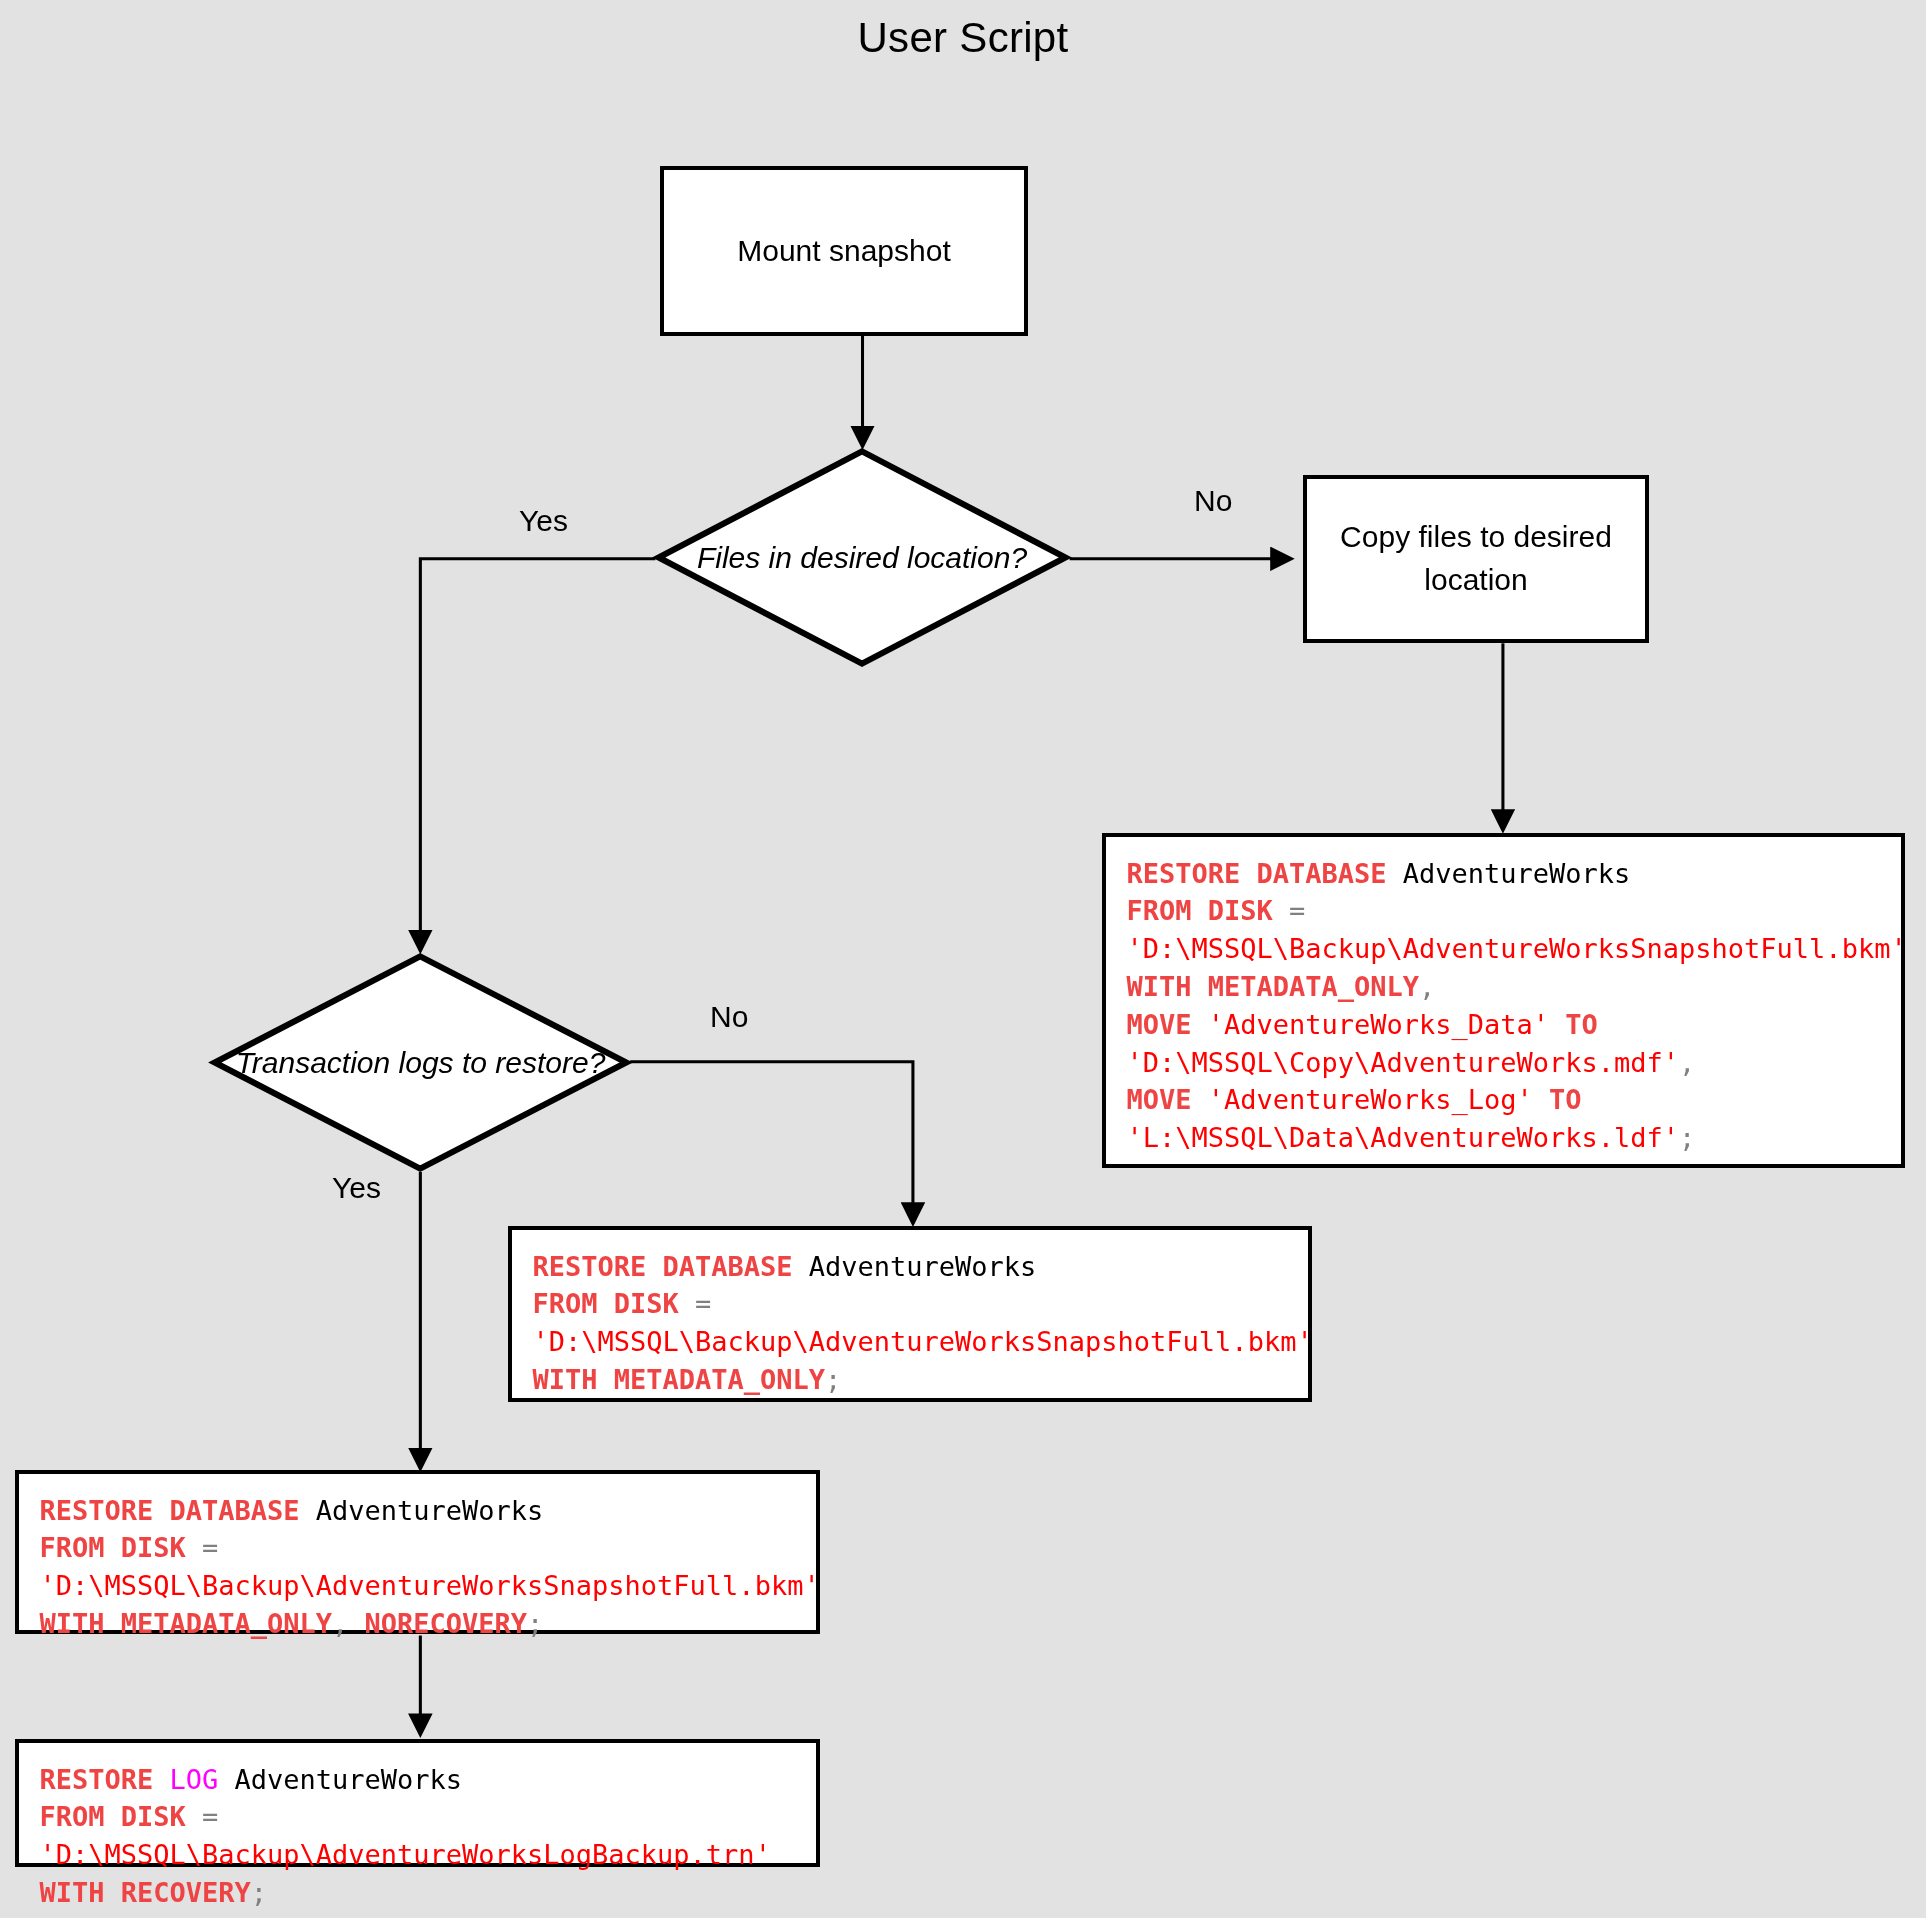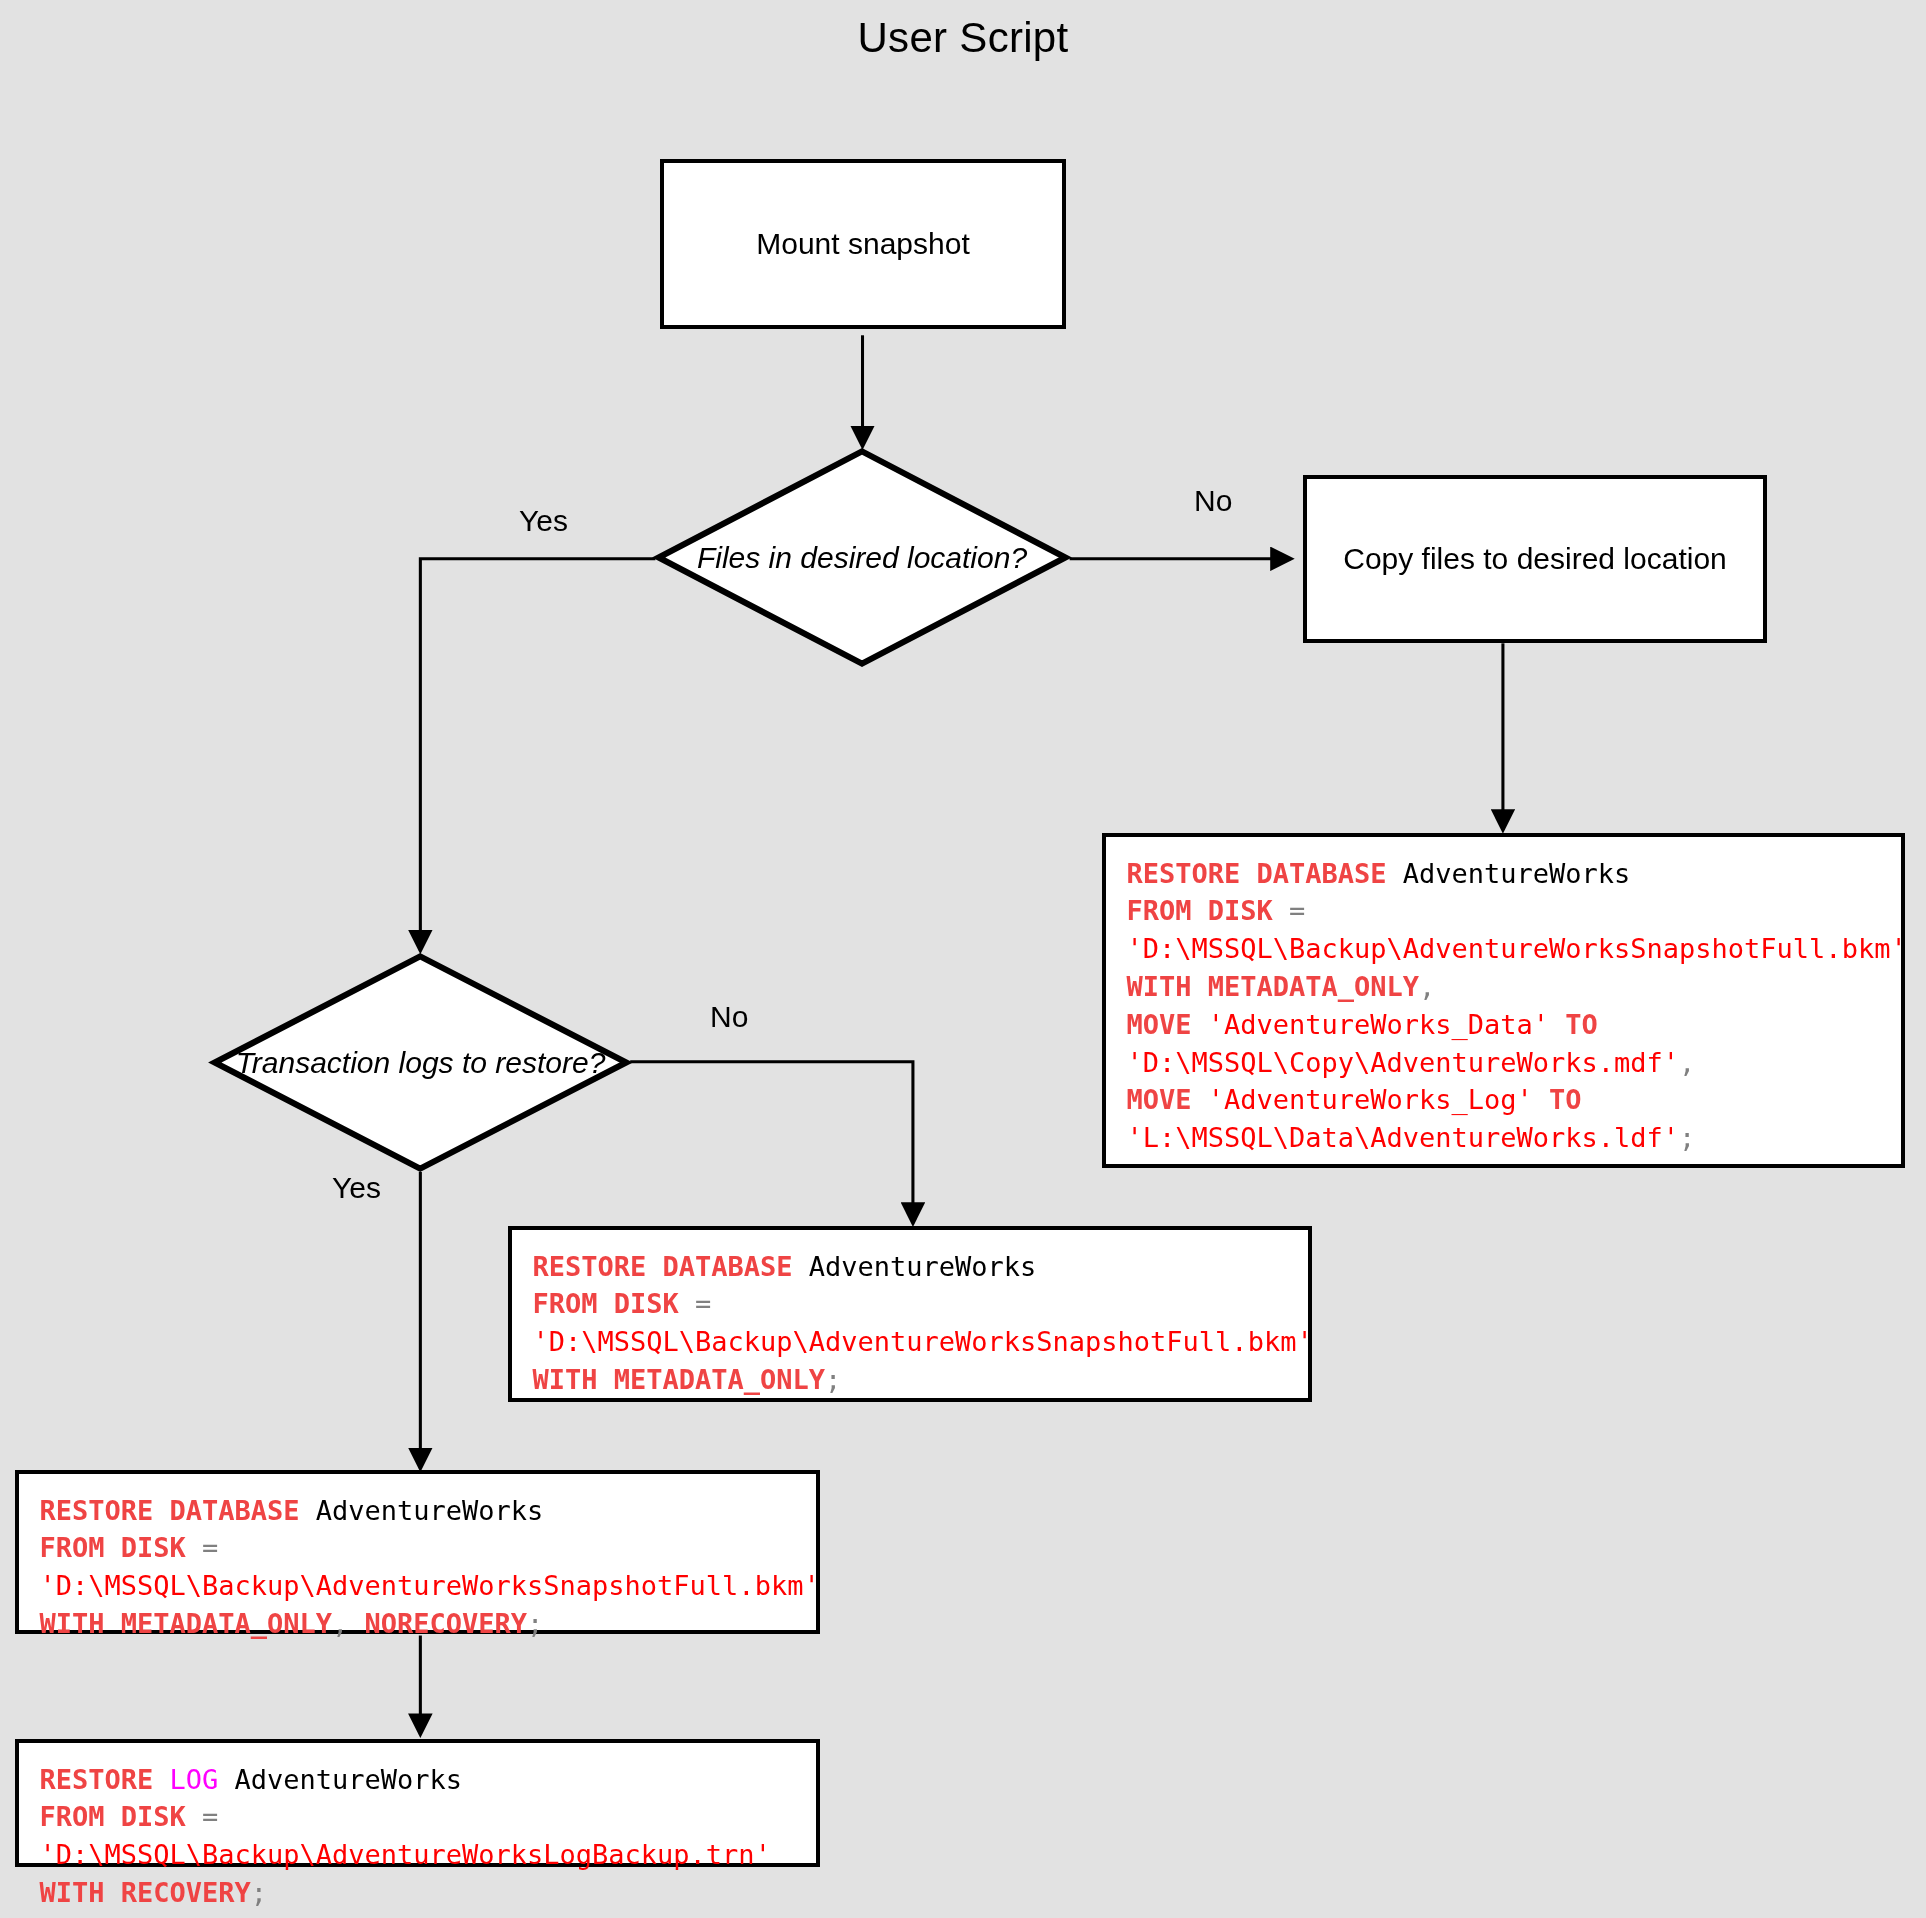--- a/index.html
+++ b/index.html
@@ -125,34 +125,34 @@
 
    down to norecovery block --&gt;
   <path d="M 617 1720 L 617 2155" stroke="#000" stroke-width="4.5" fill="none" marker-end="url(#arrow)"></path>
 
   
   <path d="M 617 2400 L 617 2545" stroke="#000" stroke-width="4.5" fill="none" marker-end="url(#arrow)"></path>
 </svg>
 
 <div class="title">User Script</div>
 
-<div class="node" style="left:660px; top:159px; width:406px; height:170px;">
+<div class="node" style="left:660px; top:166px; width:368px; height:170px;">
   <div class="label">Mount snapshot</div>
 </div>
 
 <div class="diamond" style="left:655px; top:448px; width:414px; height:219px;">
   <svg width="414" height="219" viewBox="0 0 608 322">
     <polygon points="304,5 603,161 304,317 5,161" fill="#ffffff" stroke="#000000" stroke-width="9"></polygon>
   </svg>
   <div class="dlabel">Files in
 desired
 location?</div>
 </div>
 
-<div class="node" style="left:1303px; top:475px; width:464px; height:168px;">
+<div class="node" style="left:1303px; top:475px; width:346px; height:168px;">
   <div class="label">Copy files to desired
 location</div>
 </div>
 
 <div class="diamond" style="left:211px; top:953px; width:419px; height:219px;">
   <svg width="419" height="219" viewBox="0 0 615 322">
     <polygon points="307,5 610,161 307,317 5,161" fill="#ffffff" stroke="#000000" stroke-width="9"></polygon>
   </svg>
   <div class="dlabel">Transaction
 logs to

